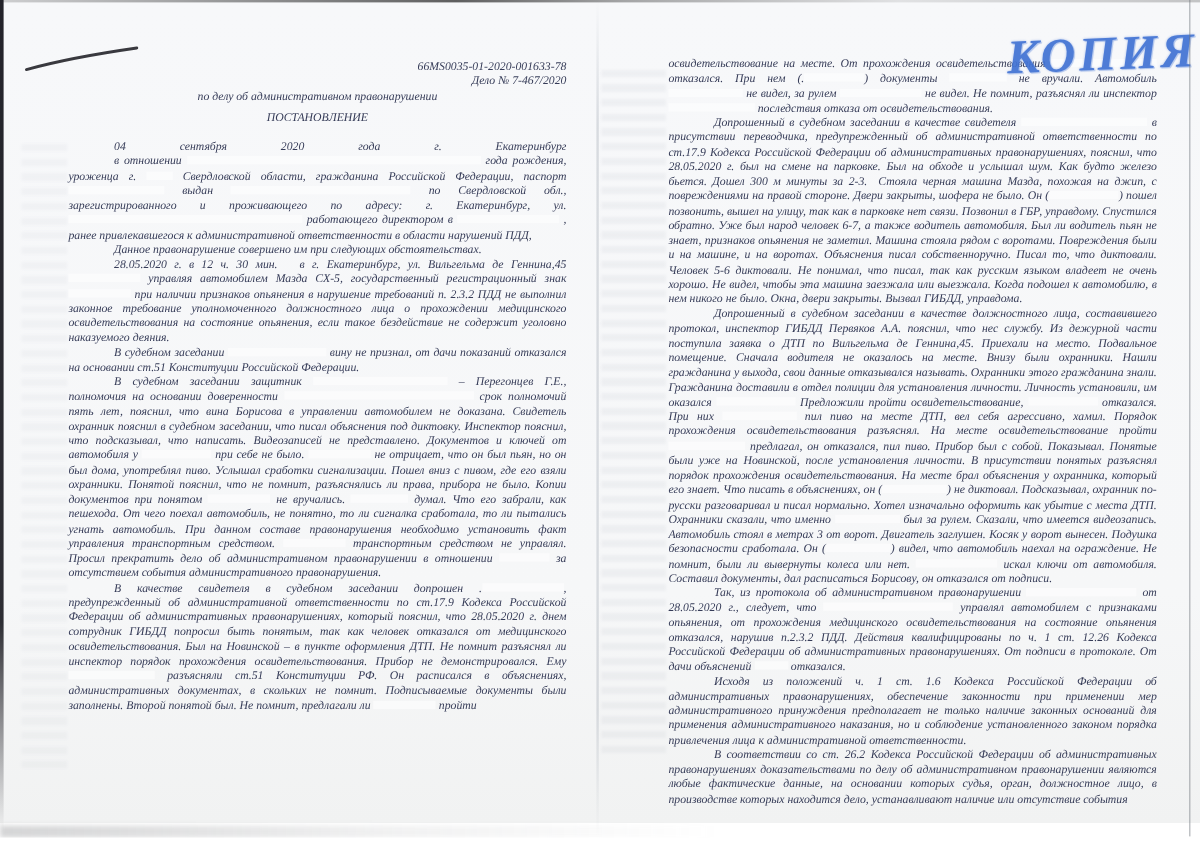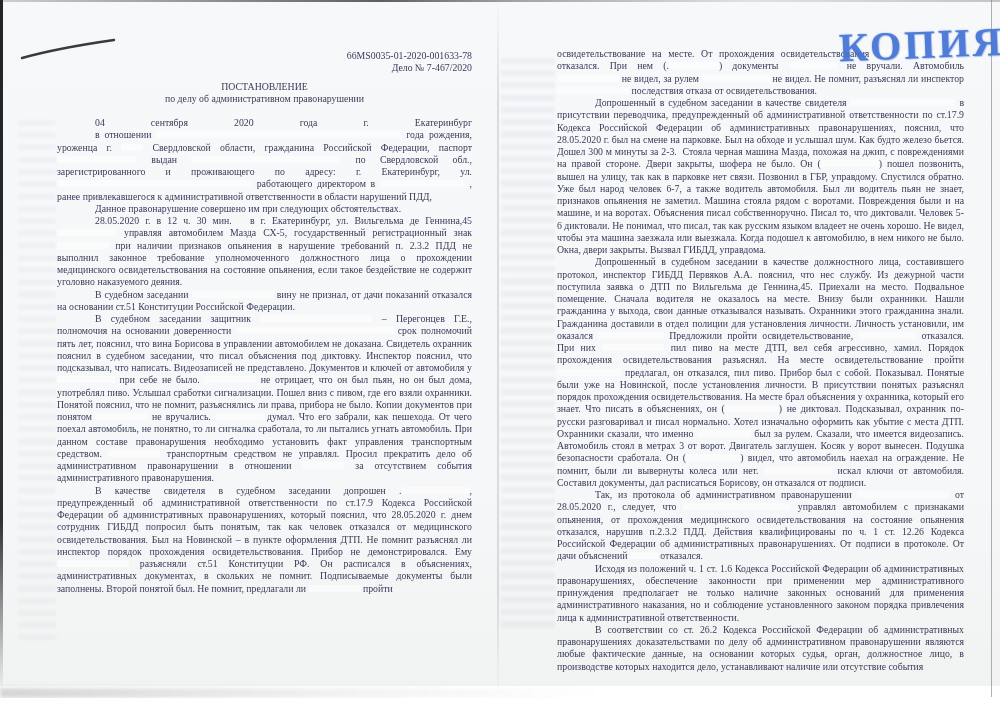--- a/index.html
+++ b/index.html
@@ -1,19 +1,20 @@
 <!DOCTYPE html>
 <html><head>
 <meta charset="utf-8">
 <style>
   html,body{margin:0;padding:0;background:#fff;}
   .scan{
     position:relative;width:1000px;height:707px;overflow:hidden;
     background:linear-gradient(180deg,#f7f8fa 0%,#f6f7f8 70%,#f1f2f2 97%,#ffffff 97%);
     font-family:"Liberation Serif","DejaVu Serif",serif;
+    font-style:italic;
   }
   
   .edge-top{position:absolute;left:0;top:0;width:100%;height:2px;
     background:linear-gradient(to right,rgba(40,40,40,.20),rgba(30,30,30,.70) 38%,rgba(40,40,40,.40) 52%,rgba(60,60,60,.12) 75%,rgba(60,60,60,.28));}
   .edge-left{position:absolute;left:0;top:0;width:3px;height:692px;
     background:linear-gradient(to bottom,#23232a 0%,#2e2e34 75%,rgba(46,46,52,0) 100%);}
   .edge-right{position:absolute;left:991px;top:0;width:1px;height:697px;background:rgba(110,116,124,.55);}
   .bottom-strip{position:absolute;left:0;bottom:0;width:100%;height:9px;background:#ffffff;}
   .bottom-shade{position:absolute;left:0;bottom:9px;width:60%;height:10px;
     background:linear-gradient(to right,rgba(100,102,106,.28),rgba(120,122,126,.10) 55%,rgba(120,122,126,0));
@@ -49,22 +50,22 @@
 
 <div class="scan">
 
   <div class="bleed mid"></div>
   <div class="bleed leftm"></div>
 
   <div class="page page-left">
     <div id="left-paragraphs">
         <p class="para right">66MS0035-01-2020-001633-78</p>
         <p class="para right">Дело № 7-467/2020</p>
+        <p class="para center">по делу об административном правонарушении</p>
         <p class="para center mt6">ПОСТАНОВЛЕНИЕ</p>
-        <p class="para center">по делу об административном правонарушении</p>
         <p class="para split mt12">04&nbsp;сентября&nbsp;2020&nbsp;года г.&nbsp;Екатеринбург</p>
         <p class="para indent">в отношении <span class="redact" style="width:245px"></span> года рождения, уроженца г. <span class="redact" style="width:22px"></span> Свердловской области, гражданина Российской Федерации, паспорт <span class="redact" style="width:80px"></span> выдан <span class="redact" style="width:150px"></span> по Свердловской обл., зарегистрированного и проживающего по адресу: г. Екатеринбург, ул. <span class="redact" style="width:195px"></span> работающего директором в <span class="redact" style="width:85px"></span> , ранее привлекавшегося к административной ответственности в области нарушений ПДД,</p>
         <p class="para indent">Данное правонарушение совершено им при следующих обстоятельствах.</p>
         <p class="para indent">28.05.2020 г. в 12 ч. 30 мин.&nbsp;&nbsp; в г. Екатеринбург, ул. Вильгельма де Геннина,45 <span class="redact" style="width:60px"></span> управляя автомобилем Мазда СХ-5, государственный регистрационный знак <span class="redact" style="width:52px"></span> при наличии признаков опьянения в нарушение требований п. 2.3.2 ПДД не выполнил законное требование уполномоченного должностного лица о прохождении медицинского освидетельствования на состояние опьянения, если такое бездействие не содержит уголовно наказуемого деяния.</p>
         <p class="para indent">В судебном заседании <span class="redact" style="width:82px"></span> вину не признал, от дачи показаний отказался на основании ст.51 Конституции Российской Федерации.</p>
         <p class="para indent">В судебном заседании защитник <span class="redact" style="width:112px"></span> – Перегонцев Г.Е., полномочия на основании доверенности <span class="redact" style="width:158px"></span> срок полномочий пять лет, пояснил, что вина Борисова в управлении автомобилем не доказана. Свидетель охранник пояснил в судебном заседании, что писал объяснения под диктовку. Инспектор пояснил, что подсказывал, что написать. Видеозаписей не представлено. Документов и ключей от автомобиля у <span class="redact" style="width:58px"></span> при себе не было. <span class="redact" style="width:52px"></span> не отрицает, что он был пьян, но он был дома, употреблял пиво. Услышал сработки сигнализации. Пошел вниз с пивом, где его взяли охранники. Понятой пояснил, что не помнит, разъяснялись ли права, прибора не было. Копии документов при понятом <span class="redact" style="width:52px"></span> не вручались. <span class="redact" style="width:48px"></span> думал. Что его забрали, как пешехода. От чего поехал автомобиль, не понятно, то ли сигналка сработала, то ли пытались угнать автомобиль. При данном составе правонарушения необходимо установить факт управления транспортным средством. <span class="redact" style="width:52px"></span> транспортным средством не управлял. Просил прекратить дело об административном правонарушении в отношении <span class="redact" style="width:42px"></span> за отсутствием события административного правонарушения.</p>
         <p class="para indent">В качестве свидетеля в судебном заседании допрошен .<span class="redact" style="width:68px"></span>, предупрежденный об административной ответственности по ст.17.9 Кодекса Российской Федерации об административных правонарушениях, который пояснил, что 28.05.2020 г. днем сотрудник ГИБДД попросил быть понятым, так как человек отказался от медицинского освидетельствования. Был на Новинской – в пункте оформления ДТП. Не помнит разъяснял ли инспектор порядок прохождения освидетельствования. Прибор не демонстрировался. Ему <span class="redact" style="width:72px"></span> разъясняли ст.51 Конституции РФ. Он расписался в объяснениях, административных документах, в скольких не помнит. Подписываемые документы были заполнены. Второй понятой был. Не помнит, предлагали ли <span class="redact" style="width:52px"></span> пройти</p>
       </div>
   </div>
 

